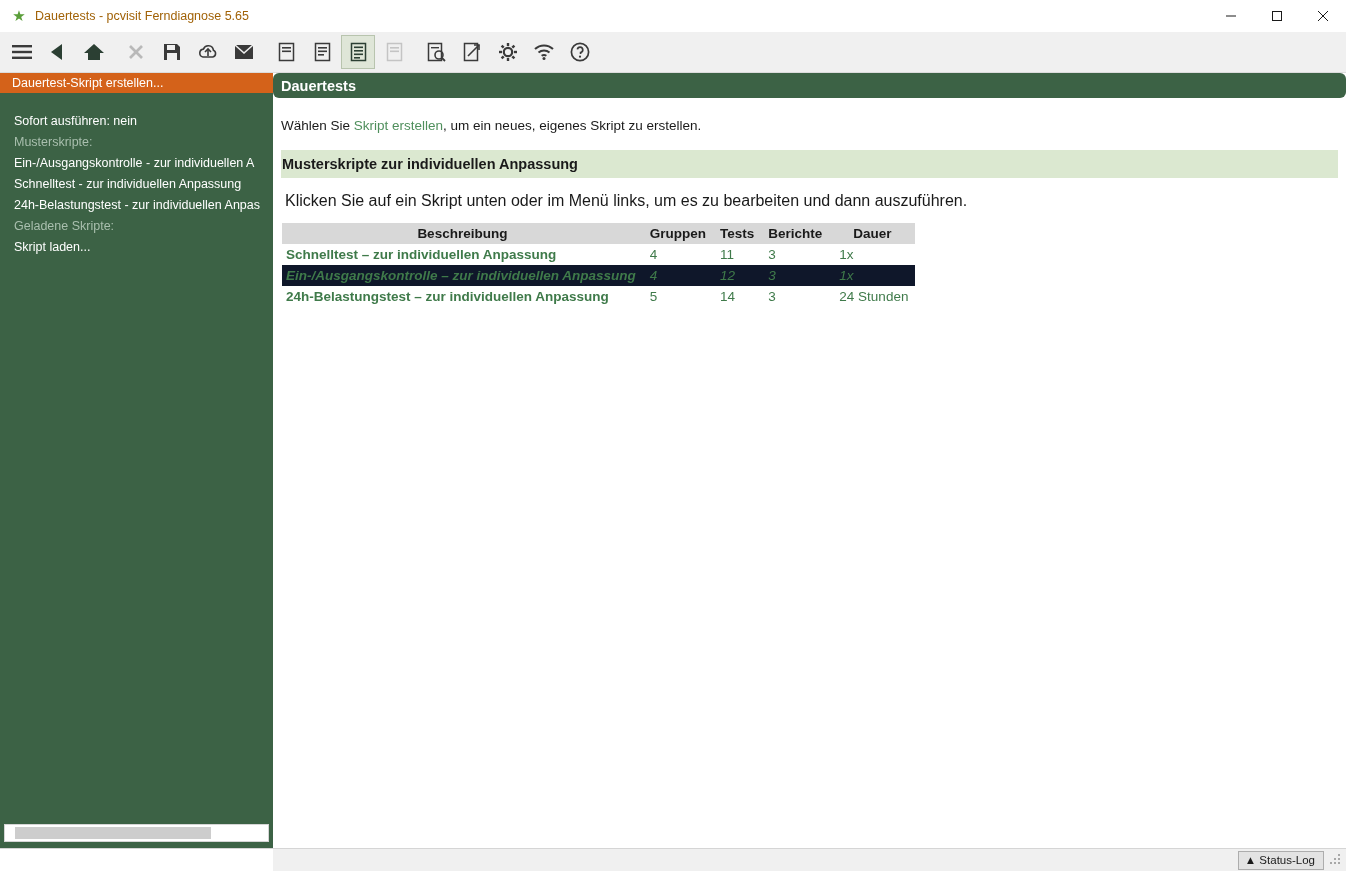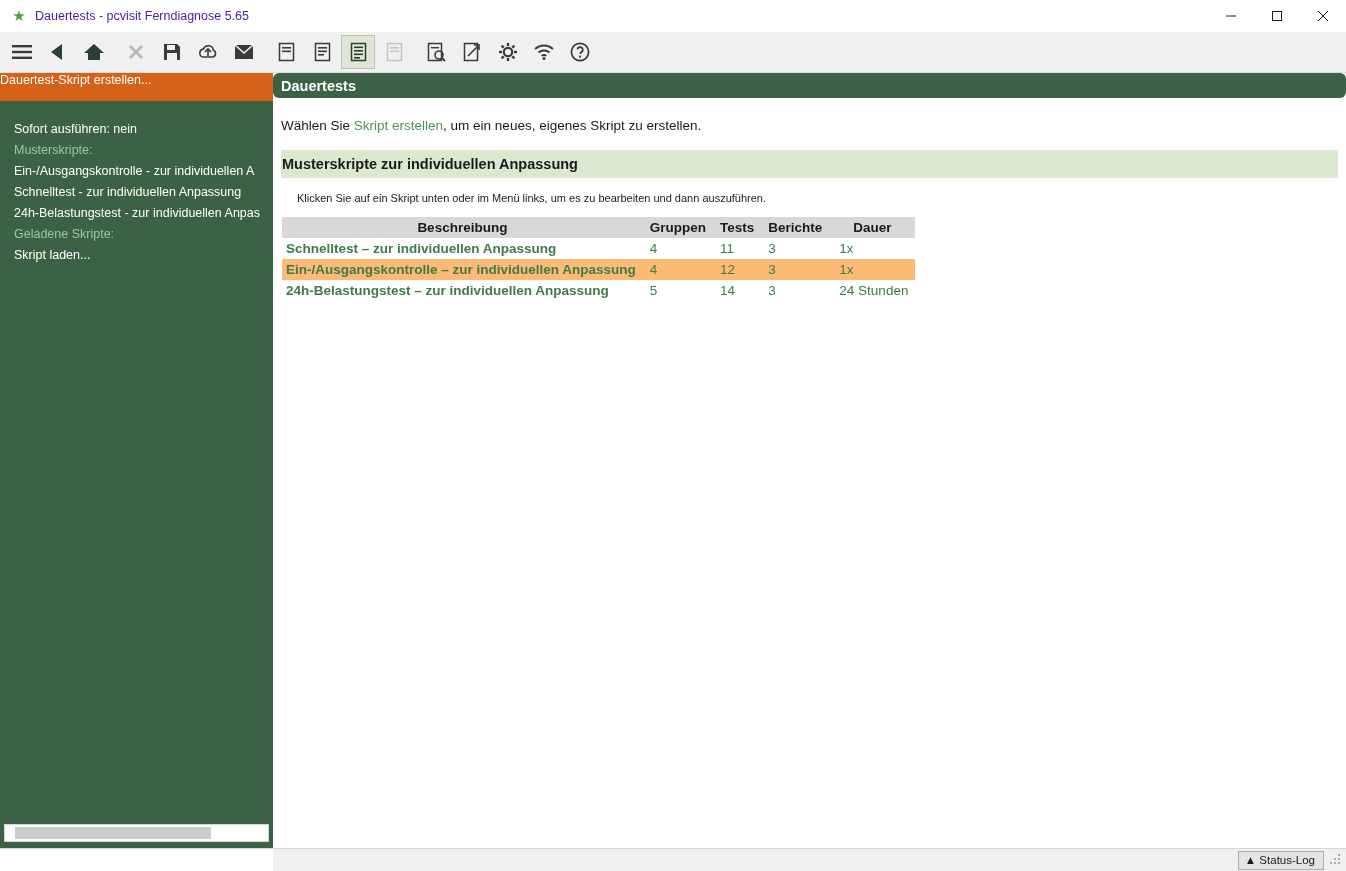--- a/index.html
+++ b/index.html
@@ -41,21 +41,21 @@
   }
   .star {
     width: 16px; height: 16px;
     color: #5a9e3a;
     font-size: 15px;
     line-height: 16px;
     text-align: center;
   }
   .titlebar .title-text {
     font-size: 12.5px;
-    color: #4c1d95;
+    color: #a16207;
     white-space: nowrap;
   }
   .titlebar .spacer { flex: 1 1 auto; }
   .winbtn {
     width: 46px; height: 31px;
     display: flex; align-items: center; justify-content: center;
     font-size: 13px;
     color: #1a1a1a;
     flex: none;
   }
@@ -100,25 +100,27 @@
   .sidebar {
     width: 273px;
     flex: none;
     background: #3c6245;
     display: flex;
     flex-direction: column;
     position: relative;
     overflow: hidden;
   }
   .side-head {
-    height: 28px;
+    height: 20px;
     background: #d4621a;
     color: #ffffff;
     font-size: 12.5px;
     display: flex;
+    align-items: center;
+    padding-left: 12px;
     box-sizing: border-box;
   }
   .side-head span { border-bottom: none; }
   .side-list {
     padding-top: 18px;
     flex: 1 1 auto;
     overflow: hidden;
   }
   .side-item {
     height: 21px;
@@ -200,22 +202,22 @@
     align-items: center;
     padding-left: 1px;
     box-sizing: border-box;
   }
   .section-band .t {
     font-size: 14.5px;
     font-weight: bold;
     color: #1a1a1a;
   }
   .para2 {
-    font-size: 11px;
-    margin: 14px 0 0 16px;
+    font-size: 16px;
+    margin: 14px 0 0 4px;
   }
 
   
   table.scripts {
     margin-top: 13px;
     margin-left: 1px;
     border-collapse: collapse;
     font-size: 13.5px;
   }
   table.scripts th {
@@ -227,21 +229,21 @@
     border: none;
     white-space: nowrap;
   }
   table.scripts th.desc { text-align: center; }
   table.scripts td {
     padding: 3px 7px;
     color: #3f7a4a;
     white-space: nowrap;
     vertical-align: middle;
   }
-  table.scripts tr.alt td { background: #fdba74; }
+  table.scripts tr.alt td { background: #0f172a; font-style: italic; }
   table.scripts td.name { font-weight: bold; padding-left: 4px; }
   table.scripts td.num { text-align: left; }
   table.scripts td.dur { text-align: left; padding-left: 10px; }
 
   
   .statusbar {
     height: 22px;
     background: #f0f0f0;
     border-top: 1px solid #d5d5d5;
     display: flex;

